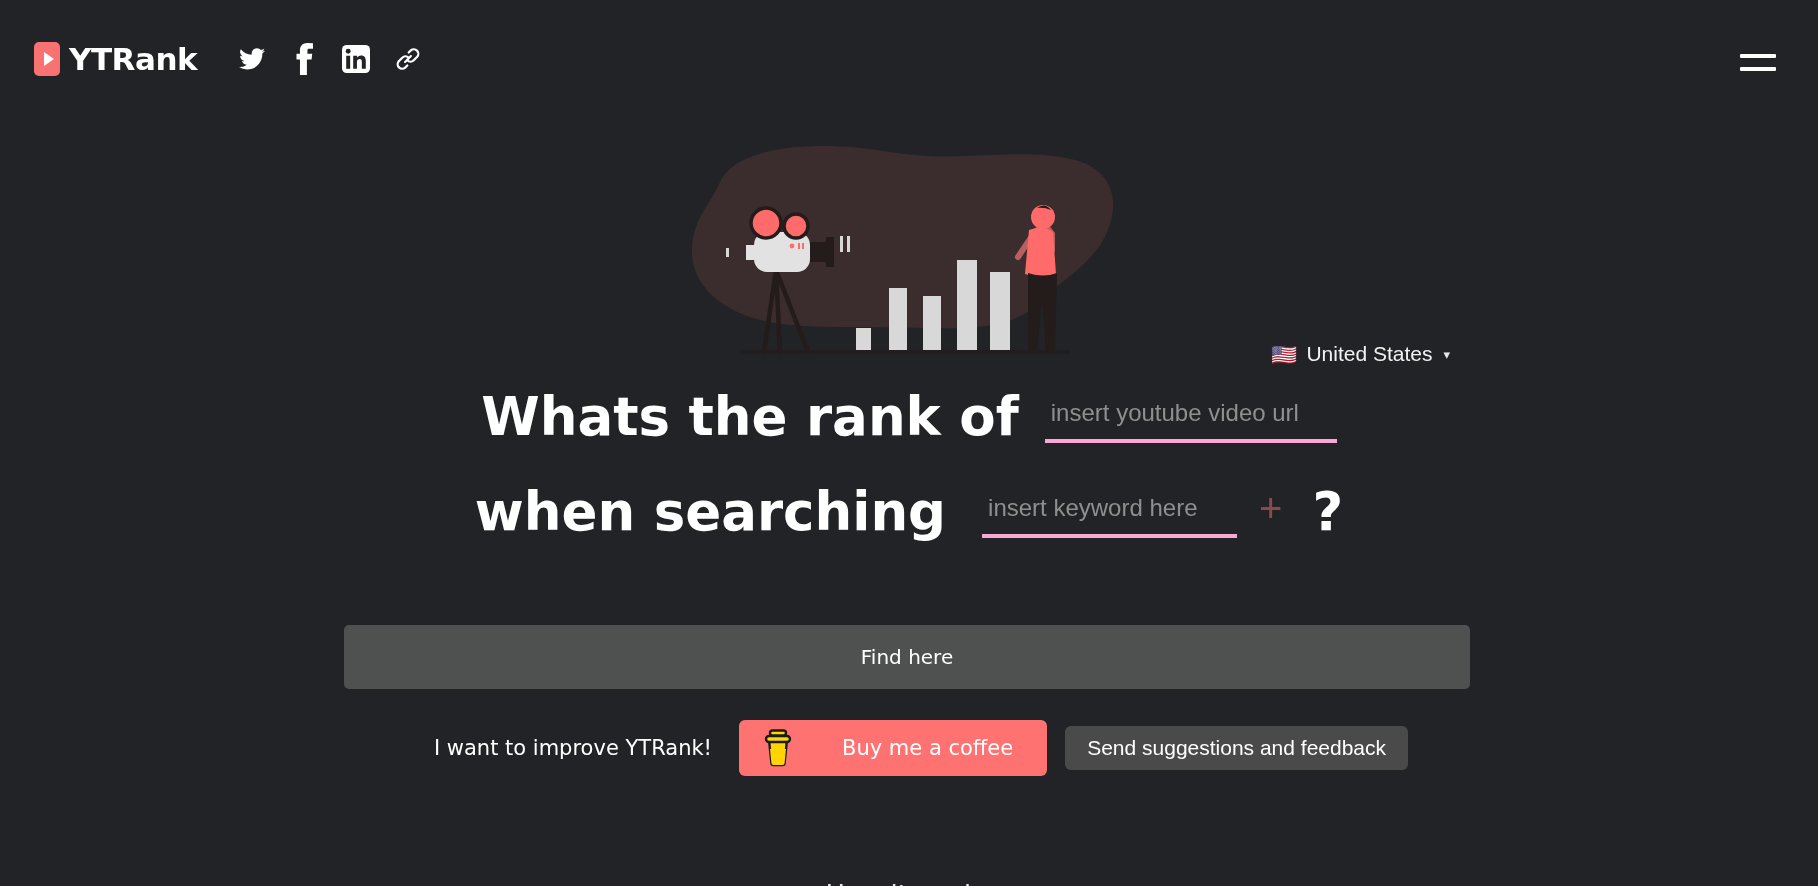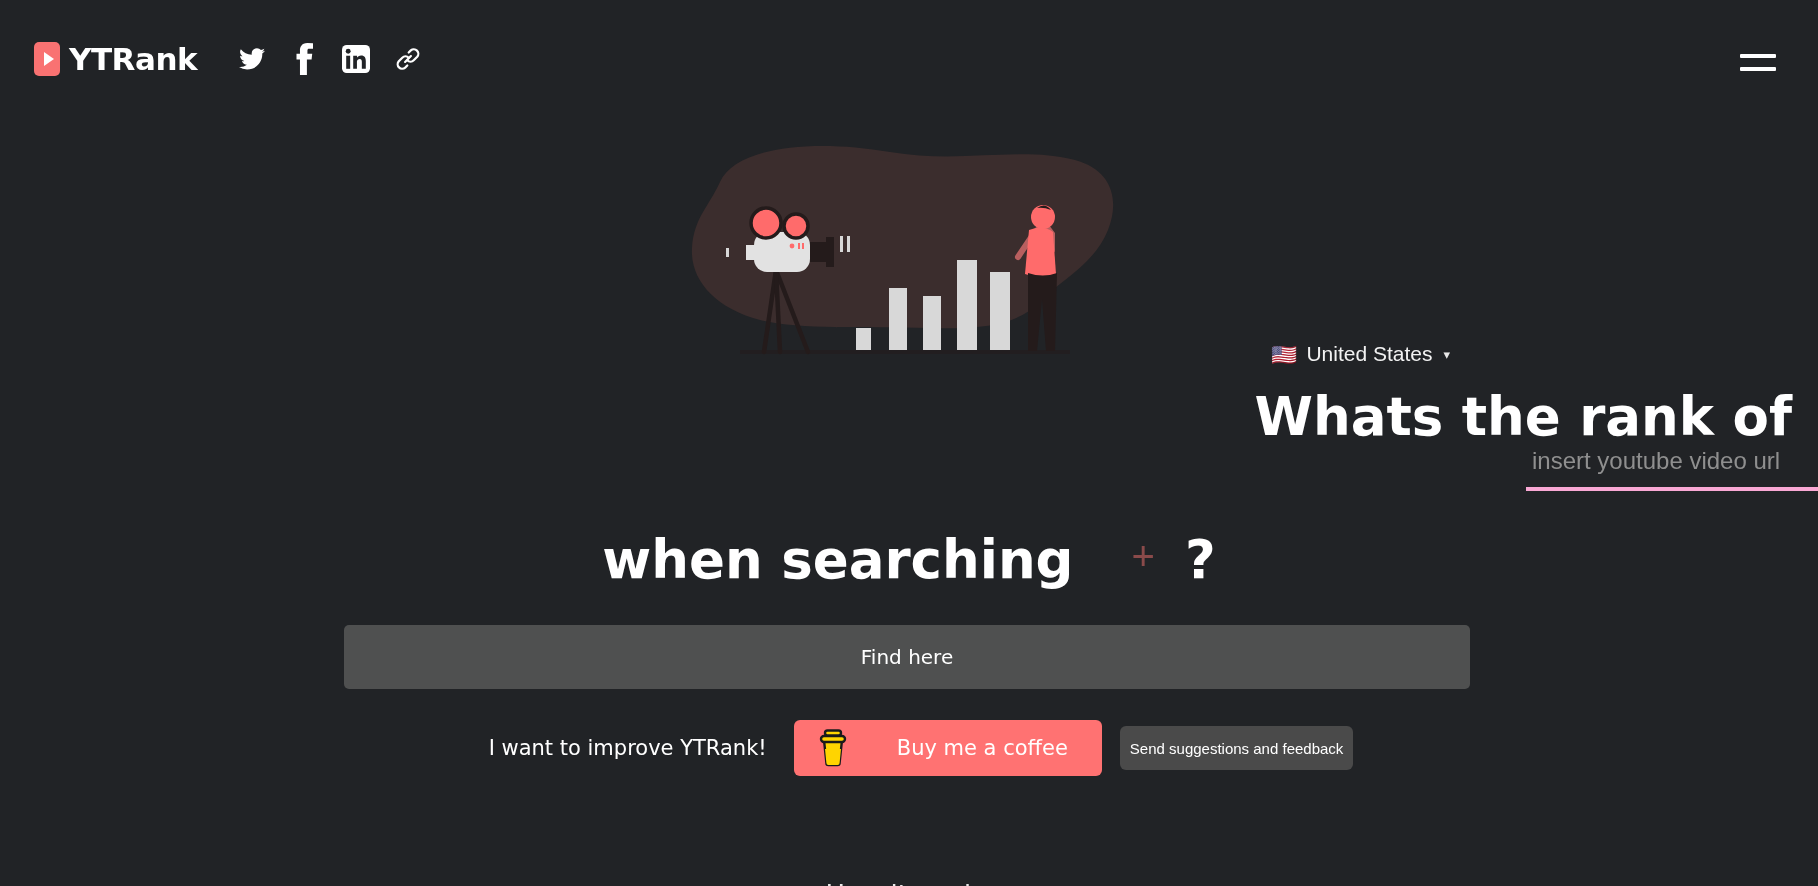--- a/index.html
+++ b/index.html
@@ -153,21 +153,21 @@
     border: none;
     border-bottom: 4px solid #f9a8d4;
     color: #ffffff;
     font-family: "Liberation Sans", sans-serif;
     font-size: 24px;
     padding: 4px 6px 12px 6px;
     outline: none;
   }
   .field::placeholder { color: #8f8f8f; }
 
-  .row1 { margin-bottom: 42px; flex-direction: column; }
+  .row1 { margin-bottom: 42px; }
   .row1 .q-text { margin-right: 26px; }
   .field-url { width: 292px; }
 
   .row2 { margin-bottom: 8px; }
   .row2 .q-text { margin-right: 36px; }
   .field-kw { width: 255px; }
 
   .plus-btn {
     background: none;
     border: none;
@@ -243,25 +243,25 @@
     color: #ffffff;
     white-space: nowrap;
     margin-left: 25px;
   }
 
   .feedback-btn {
     background: #4a4a4a;
     border: none;
     border-radius: 6px;
     height: 44px;
-    padding: 0 10px;
+    padding: 0 22px;
     margin-left: 18px;
     color: #ffffff;
     font-family: "Liberation Sans", sans-serif;
-    font-size: 15px;
+    font-size: 21px;
     cursor: pointer;
     white-space: nowrap;
   }
 
   
   .below-fold {
     position: absolute;
     left: 0;
     top: 878px;
     width: 1818px;
@@ -391,20 +391,21 @@
 
 <div class="form-area">
 
   <div class="q-row row1">
     <span class="q-text">Whats the rank of</span>
     <input class="field field-url" type="text" placeholder="insert youtube video url" style="">
   </div>
 
   <div class="q-row row2">
     <span class="q-text">when searching</span>
+    <input class="field field-kw" type="text" placeholder="insert keyword here" style="">
     <button class="plus-btn">+</button>
     <span class="qmark">?</span>
   </div>
 
 </div>
 
 <button class="find-rank">Find here</button>
 
 <div class="cta-row">
 

